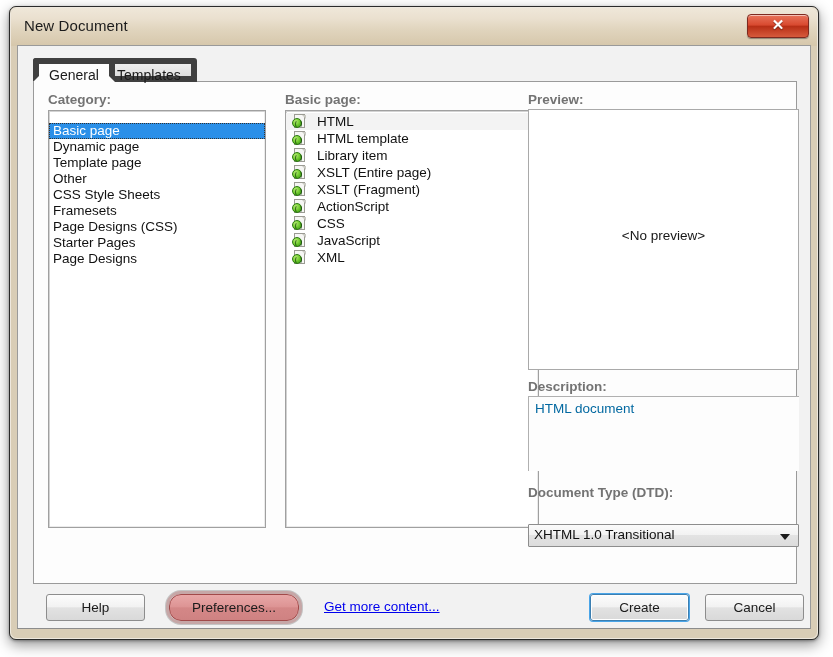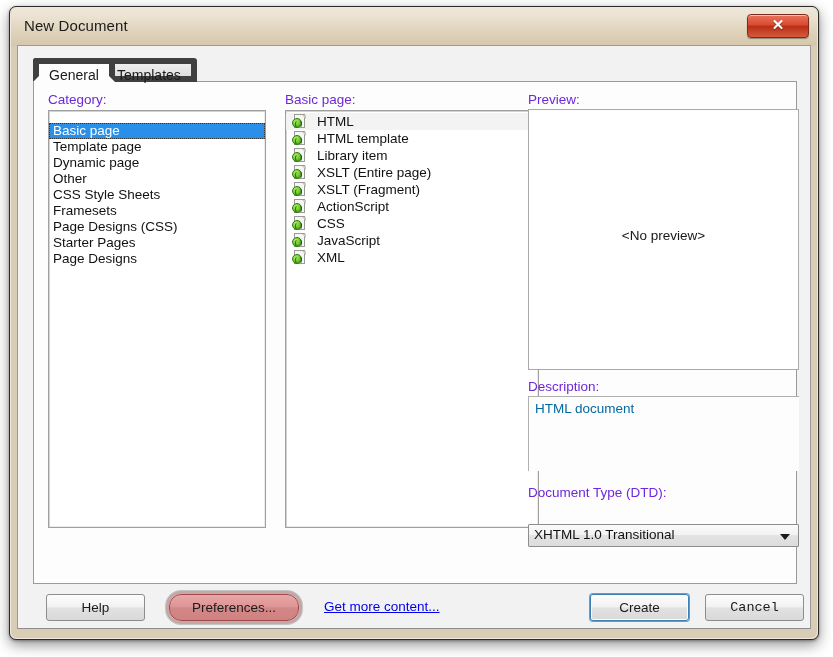--- a/index.html
+++ b/index.html
@@ -117,22 +117,23 @@
     width: 764px; height: 503px;
     background: #fdfdfd;
     border: 1px solid #9a9a9a;
     z-index: 1;
   }
 
   
   .field-label {
     position: absolute;
     font-size: 13.5px;
-    color: #6d28d9;
-    white-space: nowrap;
+    color: #737373;
+    white-space: nowrap;
+    font-weight: bold;
   }
 
   
   .listbox {
     position: absolute;
     background: #ffffff;
     border: 1px solid #a0a0a0;
     box-shadow: inset 1px 1px 0 #d2d2d2, inset -1px -1px 0 #ebebeb;
     overflow: hidden;
   }
@@ -311,22 +312,22 @@
       <div class="tab active">General</div>
       <div class="tab inactive">Templates</div>
     </div>
 
     <div id="tabpage">
 
       <div class="field-label" style="left:14px; top:10px;">Category:</div>
       <div class="listbox" id="category-list" style="left:14px; top:28px; width:218px; height:418px;">
         <div style="padding-top:12px;">
           <div class="listrow selected">Basic page</div>
+          <div class="listrow">Dynamic page</div>
           <div class="listrow">Template page</div>
-          <div class="listrow">Dynamic page</div>
           <div class="listrow">Other</div>
           <div class="listrow">CSS Style Sheets</div>
           <div class="listrow">Framesets</div>
           <div class="listrow">Page Designs (CSS)</div>
           <div class="listrow">Starter Pages</div>
           <div class="listrow">Page Designs</div>
         </div>
       </div>
 
       <div class="field-label" style="left:251px; top:10px;">Basic page:</div>
@@ -426,16 +427,16 @@
     </div>
 
     <div class="btn" id="btn-help" style="left:28px; top:548px; width:99px;">Help</div>
 
     <div class="btn" id="btn-preferences" style="left:151px; top:548px; width:130px;">Preferences...</div>
 
     <div id="link-more" style="left:306px; top:553px;">Get more content...</div>
 
     <div class="btn default" id="btn-create" style="left:572px; top:548px; width:99px;">Create</div>
 
-    <div class="btn" id="btn-cancel" style="left:687px; top:548px; width:99px;font-family:Liberation Mono, monospace;">Cancel</div>
+    <div class="btn" id="btn-cancel" style="left:687px; top:548px; width:99px;">Cancel</div>
 
   </div>
 </div>
 
 </body></html>

